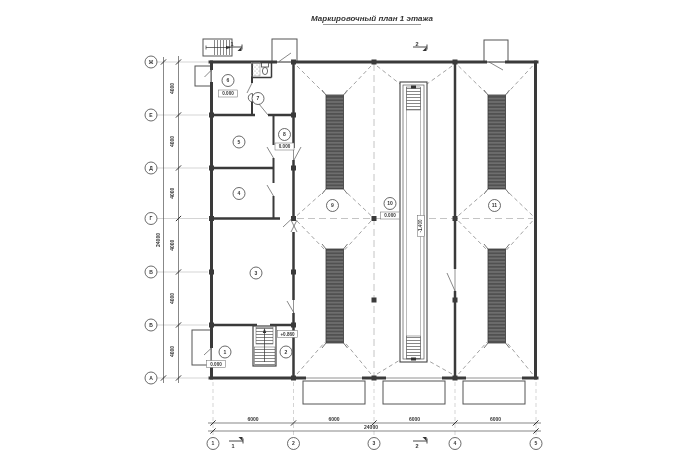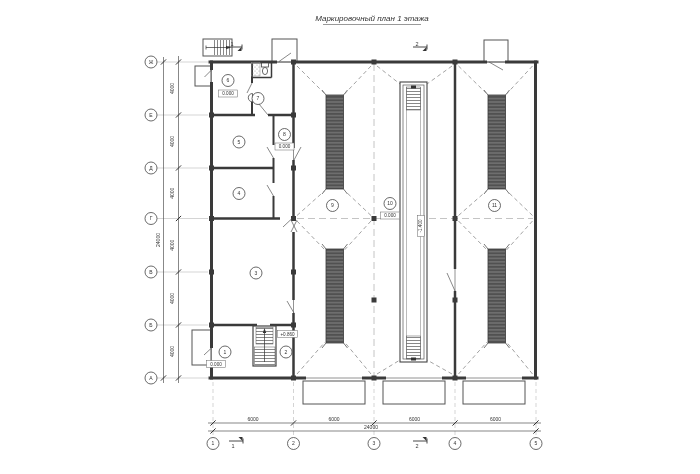--- a/index.html
+++ b/index.html
@@ -1,17 +1,17 @@
 <!DOCTYPE html>
 <html><head>
 <meta charset="utf-8">
 <style>
   html,body{margin:0;padding:0;background:#fff;}
   #canvas{position:relative;width:700px;height:474px;background:#ffffff;overflow:hidden;
-          font-family:"Liberation Sans", sans-serif;}
+          font-family:"Liberation Sans", sans-serif;font-weight:bold;}
   svg{position:absolute;left:0;top:0;}
   text{fill:#333;font-family:"Liberation Sans", sans-serif;}
   .t5{font-size:5px;} .t46{font-size:4.6px;} .t55{font-size:5.5px;}
   .title{font-size:8px;font-style:italic;}
   .bub{fill:#fff;stroke:#444;stroke-width:0.8;}
   .lvlbox{fill:#fff;stroke:#666;stroke-width:0.5;}
   .wall{stroke:#3a3a3a;fill:none;}
   .thinw{stroke:#777;stroke-width:0.8;fill:none;}
   .leaf{stroke:#555;stroke-width:0.7;fill:none;}
   .ext{stroke:#a8a8a8;stroke-width:0.5;fill:none;}

